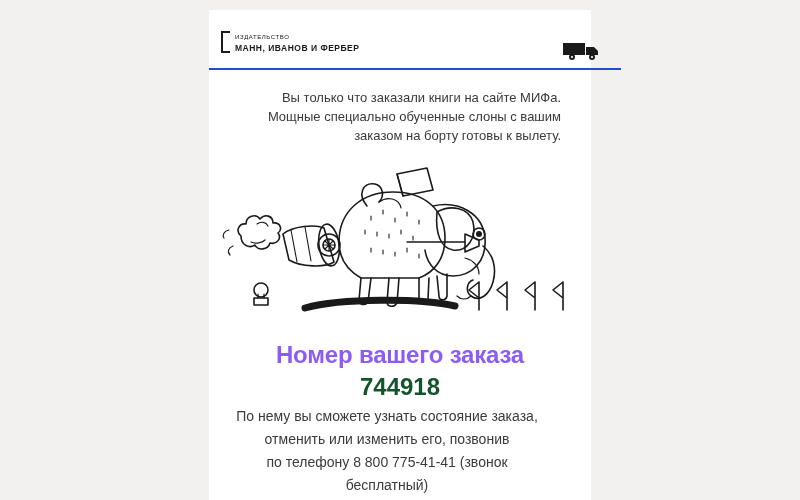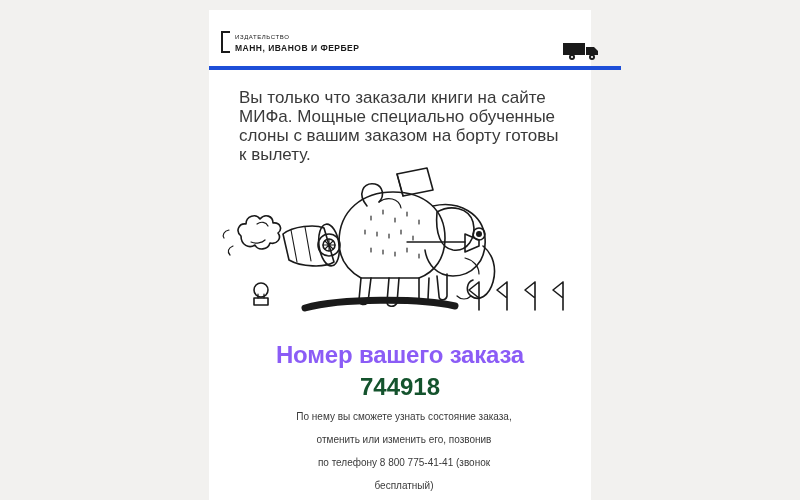--- a/index.html
+++ b/index.html
@@ -46,21 +46,21 @@
     background-size: 12px 12px;
     background-repeat: repeat-x;
   }
 
   .header {
     position: absolute;
     left: 0;
     top: 9px;
     width: 412px;
     height: 51px;
-    border-bottom: 4px solid #1d4ed8;
+    border-bottom: 2px solid #1d4ed8;
     box-sizing: border-box;
   }
 
   .logo {
     position: absolute;
     left: 12px;
     top: 12px;
     display: flex;
     align-items: flex-start;
   }
@@ -101,22 +101,22 @@
     top: 22px;
     width: 42px;
     height: 20px;
   }
 
   .intro {
     position: absolute;
     left: 30px;
     top: 78px;
     width: 322px;
-    text-align: left;
-    font-size: 17px;
+    text-align: right;
+    font-size: 13px;
     line-height: 19px;
     color: #3a3a3a;
   }
 
   .illustration {
     position: absolute;
     left: 12px;
     top: 140px;
     width: 358px;
     height: 175px;
@@ -141,25 +141,25 @@
     width: 342px;
     text-align: center;
     font-size: 24px;
     font-weight: bold;
     color: #14532d;
     line-height: 30px;
   }
 
   .outro {
     position: absolute;
-    left: 32px;
+    left: 15px;
     top: 395px;
     width: 326px;
     text-align: center;
-    font-size: 10px;
+    font-size: 14px;
     line-height: 23px;
     color: #3a3a3a;
   }
 
   .outro .line { display: block; }
 </style>
 </head>
 <body>
 
 <div class="page">

